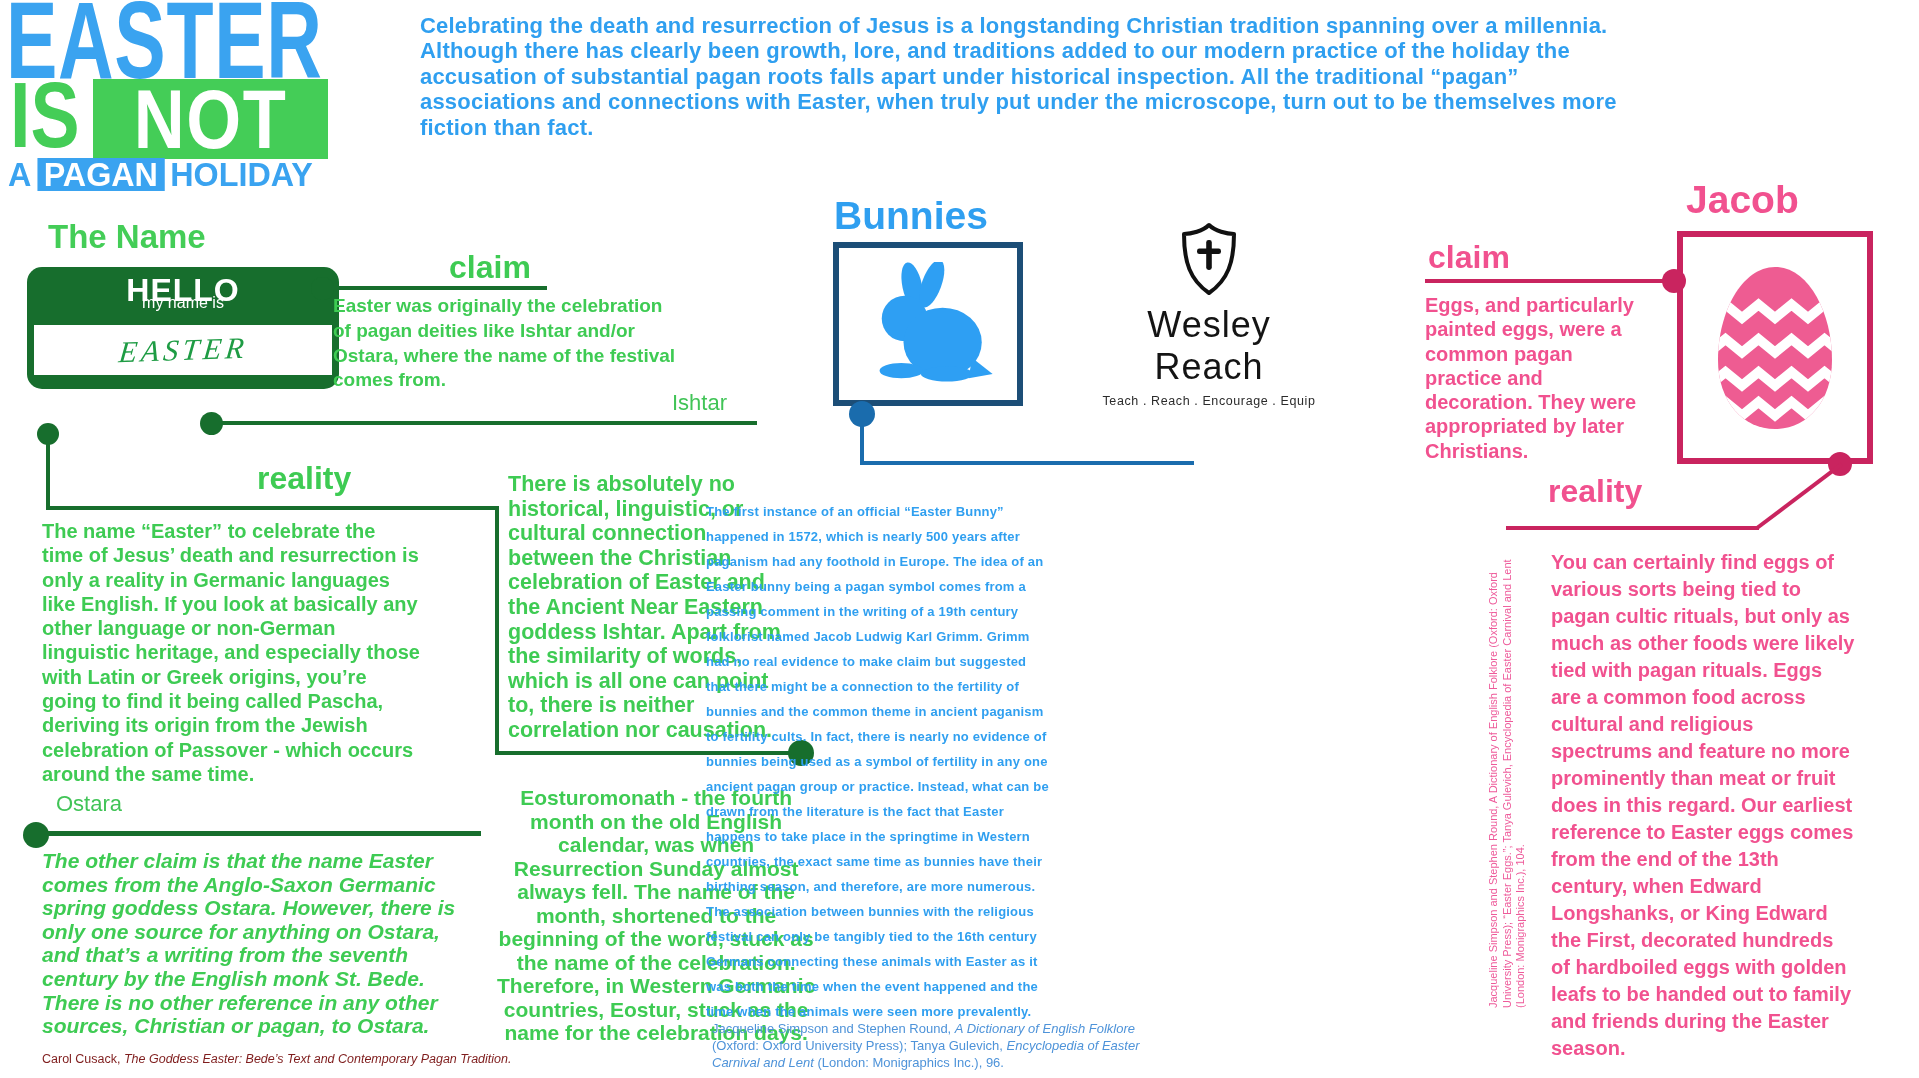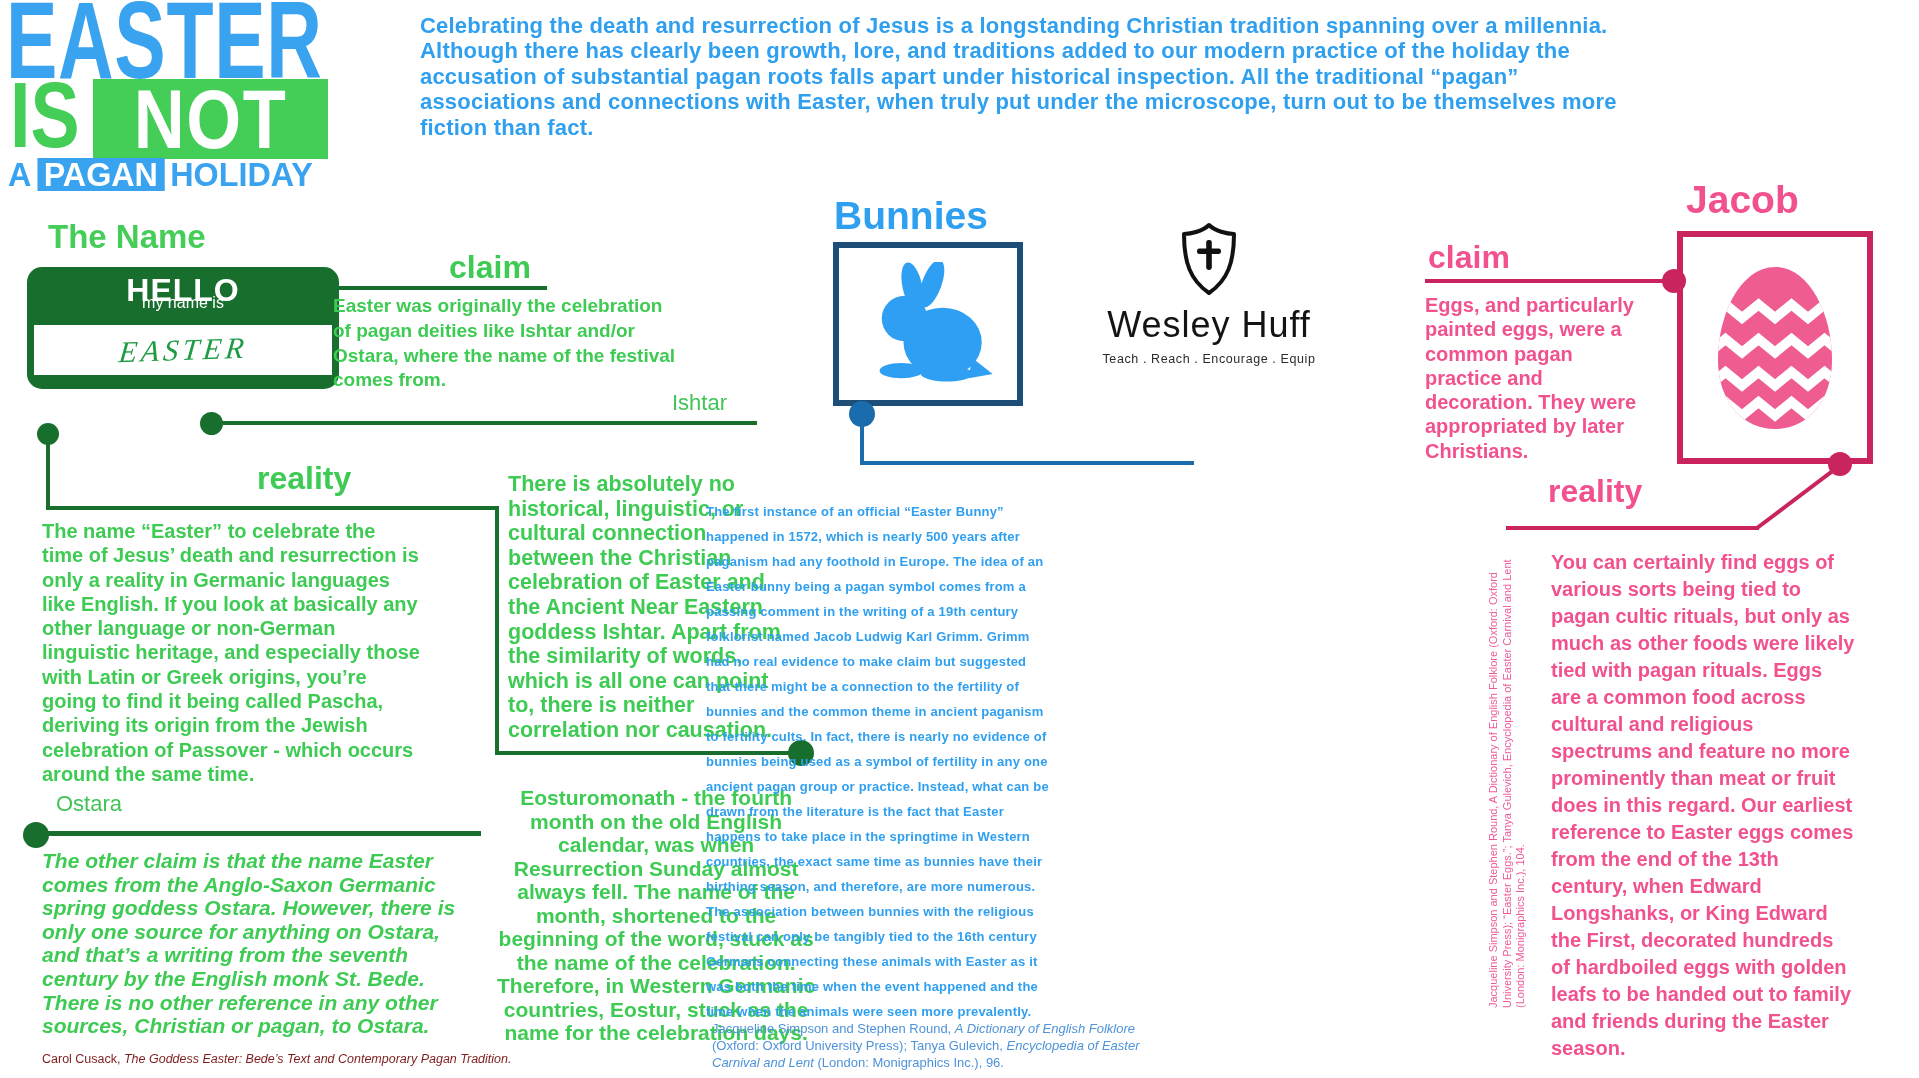--- a/index.html
+++ b/index.html
@@ -215,21 +215,21 @@
   <div class="abs cit-blue" style="left:712px;top:1020px;"><span>Jacqueline Simpson and Stephen Round, </span><span class="it">A Dictionary of English Folklore</span><span> (Oxford: Oxford University Press); Tanya Gulevich, </span><span class="it">Encyclopedia of Easter Carnival and Lent</span><span> (London: Monigraphics Inc.), 96.</span></div>
 
   <div class="abs logo">
     <svg width="60" height="78" viewBox="0 0 60 76">
       <path d="M30,4 C24,10 12,13 5,13 C5,41 11,59 30,72 C49,59 55,41 55,13 C48,13 36,10 30,4 Z" fill="none" stroke="#111" stroke-width="4" stroke-linejoin="round"></path>
       <g fill="#111">
         <rect x="27.2" y="19" width="5.6" height="30" rx="2.4"></rect>
         <rect x="18" y="27.5" width="24" height="5.6" rx="2.4"></rect>
       </g>
     </svg>
-    <div class="logo-name">Wesley Huff</div>
+    <div class="logo-name">Wesley Reach</div>
     <div class="logo-tag">Teach . Reach . Encourage . Equip</div>
   </div>
 
   <div class="abs h-section p-txt" style="left:1686px;top:178px;font-size:39px;">Jacob</div>
 
   <div class="abs box-egg">
     <svg width="150" height="182" viewBox="0 0 100 120">
       <defs>
         <clipPath id="eggclip">
           <path d="M50,6 C72,6 88,36 88,68 C88,96 71,114 50,114 C29,114 12,96 12,68 C12,36 28,6 50,6 Z"></path>

